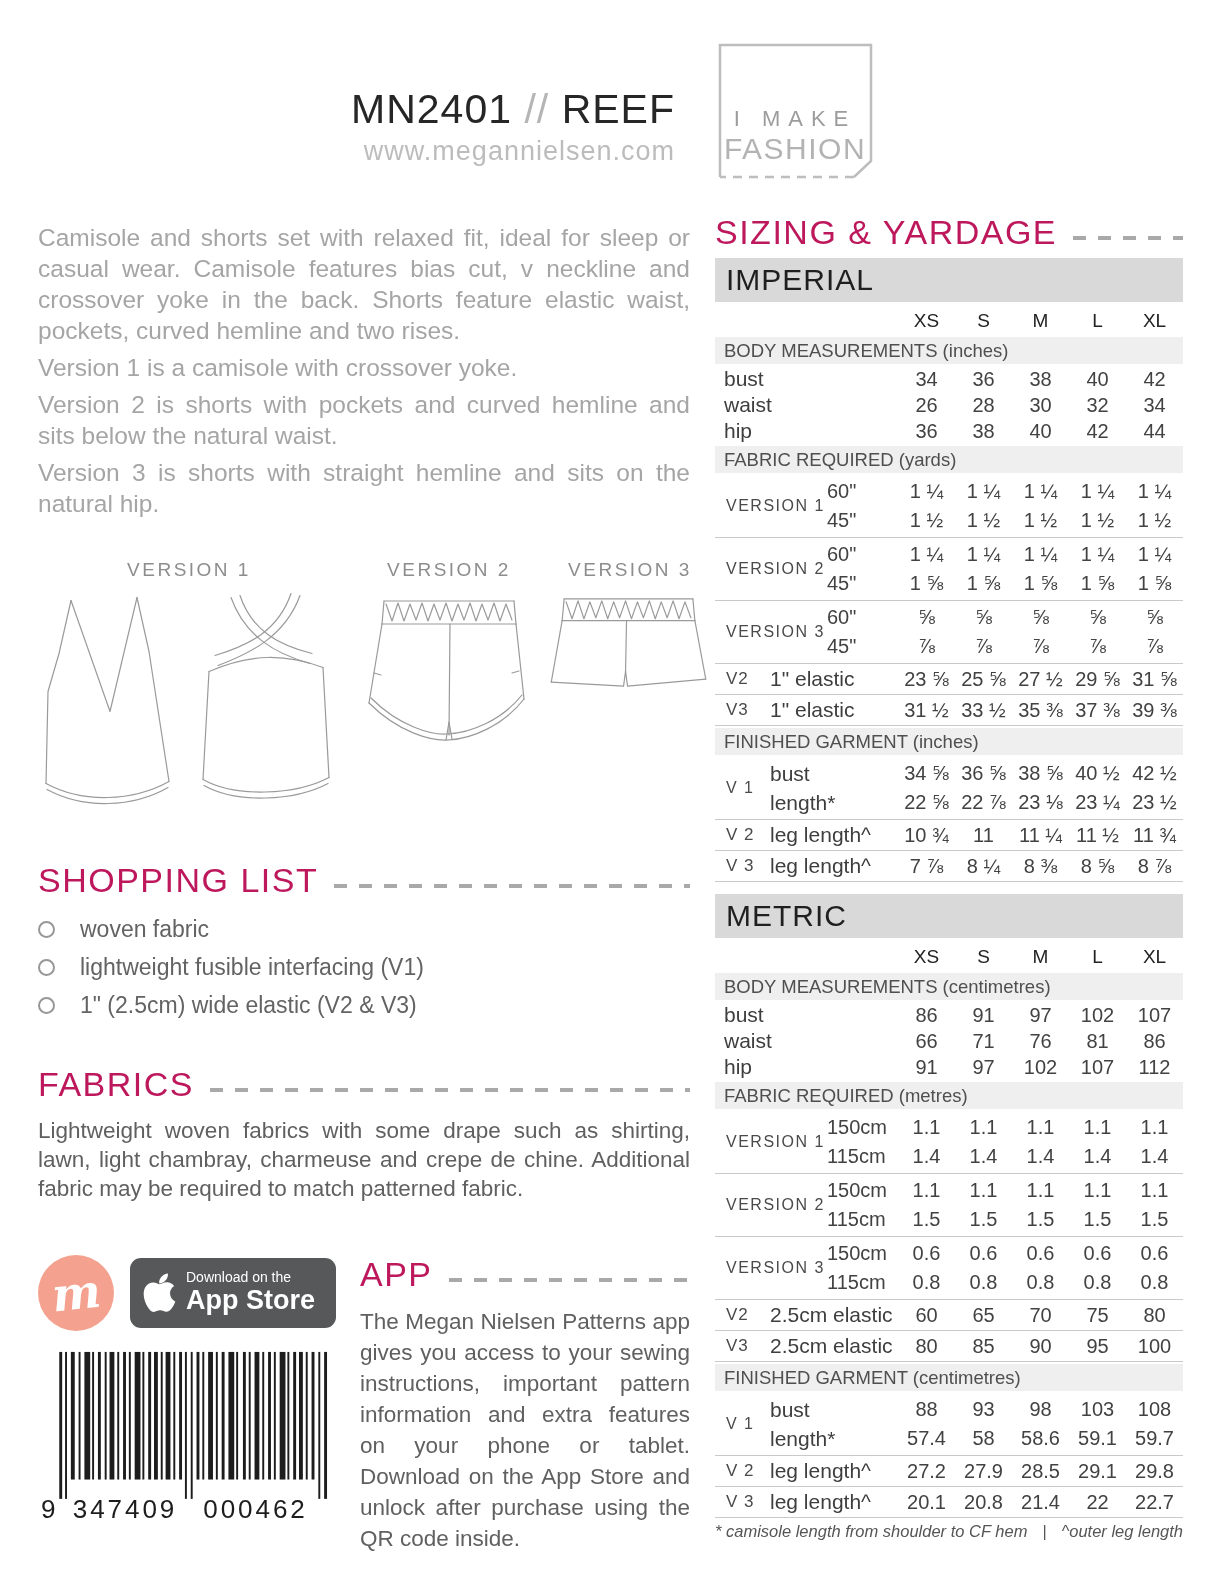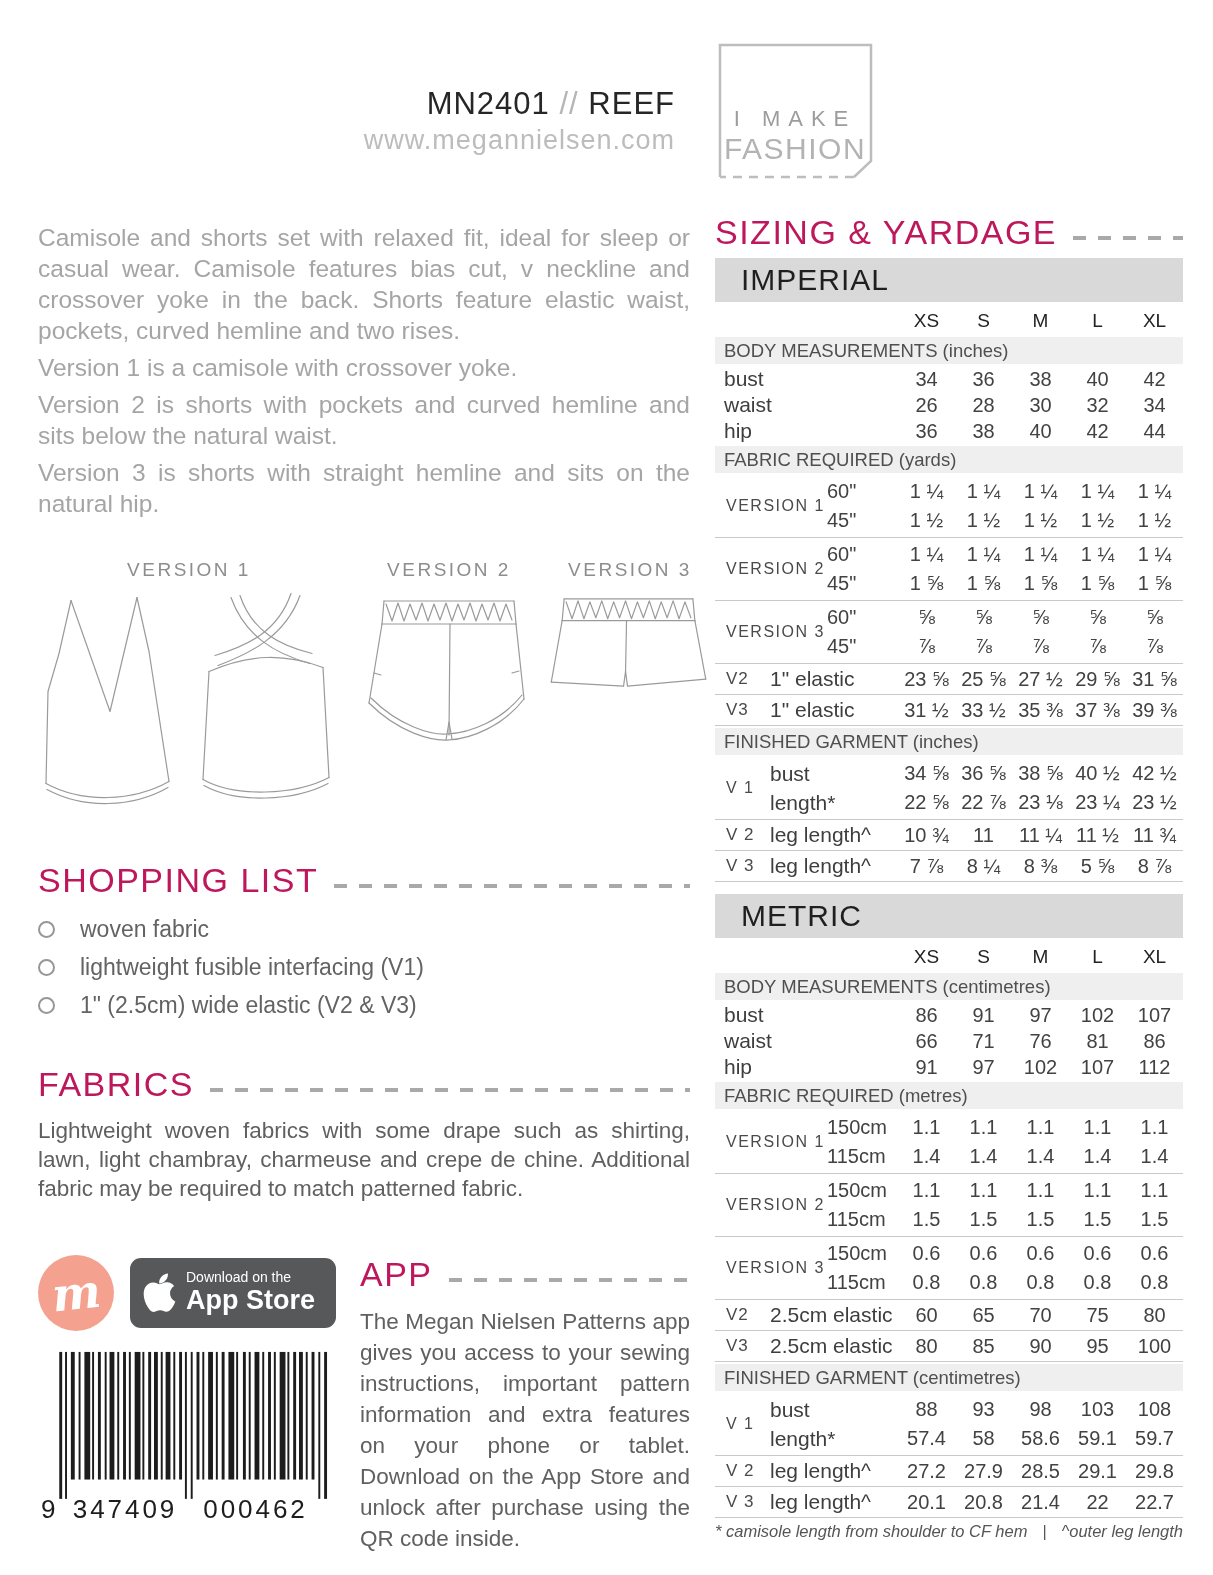--- a/index.html
+++ b/index.html
@@ -1,20 +1,20 @@
 <!DOCTYPE html>
 <html><head>
 <meta charset="utf-8">
 <style>
   html,body{margin:0;padding:0;background:#fff;}
   body{width:1213px;height:1575px;position:relative;overflow:hidden;
        font-family:"Liberation Sans",sans-serif;color:#3f3f3f;}
   
   .title-block{position:absolute;top:86px;left:38px;width:637px;text-align:right;}
-  .pattern-title{font-size:31px;font-weight:400;color:#262626;letter-spacing:1px;}
+  .pattern-title{font-size:41px;font-weight:400;color:#262626;letter-spacing:1px;}
   .pattern-title .sep{color:#b5b5b5;}
   .website{font-size:27px;font-weight:300;color:#bcbcbc;letter-spacing:1px;margin-top:3px;}
   .logo-box{position:absolute;left:717px;top:42px;width:158px;height:144px;}
   
   .hrow{display:flex;align-items:center;}
   .hrow h2{margin:0;font-size:34px;font-weight:300;letter-spacing:1.5px;color:#be185d;white-space:nowrap;}
   .dashline{flex:1;height:4px;margin-left:16px;margin-top:10px;
             background:repeating-linear-gradient(90deg,#a9a9a9 0 13px,transparent 13px 25px);}
   
   .left-col{position:absolute;left:38px;top:222px;width:652px;}
@@ -36,21 +36,21 @@
   .mn-logo span{font-family:"DejaVu Serif",serif;font-style:italic;font-weight:bold;font-size:46px;color:#fff;transform:rotate(-6deg);line-height:1;}
   .badge{width:206px;height:70px;border-radius:11px;background:#57585a;display:flex;align-items:center;padding:0 12px;box-sizing:border-box;}
   .badge-txt{margin-left:10px;color:#fff;line-height:1.1;}
   .badge-small{font-size:14px;display:block;}
   .badge-large{font-size:27px;font-weight:bold;display:block;}
   .barcode{margin-top:18px;}
   .appcol{margin-left:24px;width:336px;}
   .appcol p{line-height:31px;}
   
   .right-col{position:absolute;left:715px;top:213px;width:468px;}
-  .band{height:44px;background:#d9d9d9;display:flex;align-items:center;padding-left:26px;
+  .band{height:44px;background:#d9d9d9;display:flex;align-items:center;padding-left:11px;
         font-size:30px;font-weight:300;letter-spacing:1px;color:#1f1f1f;margin-top:6px;}
   .subband{height:27px;line-height:27px;background:#efefef;font-size:18.5px;color:#4f4f4f;
            padding-left:9px;margin:2px 0;}
   .tr{display:grid;align-items:center;}
   .thead{grid-template-columns:183px 1fr;height:29px;margin-top:4px;}
   .thead .c{font-weight:normal;font-size:19px;color:#232323;}
   .trow{grid-template-columns:183px 1fr;height:26px;}
   .tlabel{padding-left:9px;font-size:21px;color:#3e3e3e;}
   .vals{display:grid;grid-template-columns:repeat(5,57px);}
   .c{font-style:normal;text-align:center;font-size:20px;color:#424242;}
@@ -448,21 +448,21 @@
         <i class="c">11 ¾</i>
       </span>
     </div>
   <div class="tr prow">
       <span class="plabel">V 3</span>
       <span class="mlabel">leg length^</span>
       <span class="vals">
         <i class="c">7 ⅞</i>
         <i class="c">8 ¼</i>
         <i class="c">8 ⅜</i>
-        <i class="c">5 ⅝</i>
+        <i class="c">8 ⅝</i>
         <i class="c">8 ⅞</i>
       </span>
     </div>
 
   <div class="metric-block">
   <div class="band">METRIC</div>
   <div class="tr thead">
     <span class="tlabel"></span>
     <span class="vals">
           <i class="c">XS</i>

